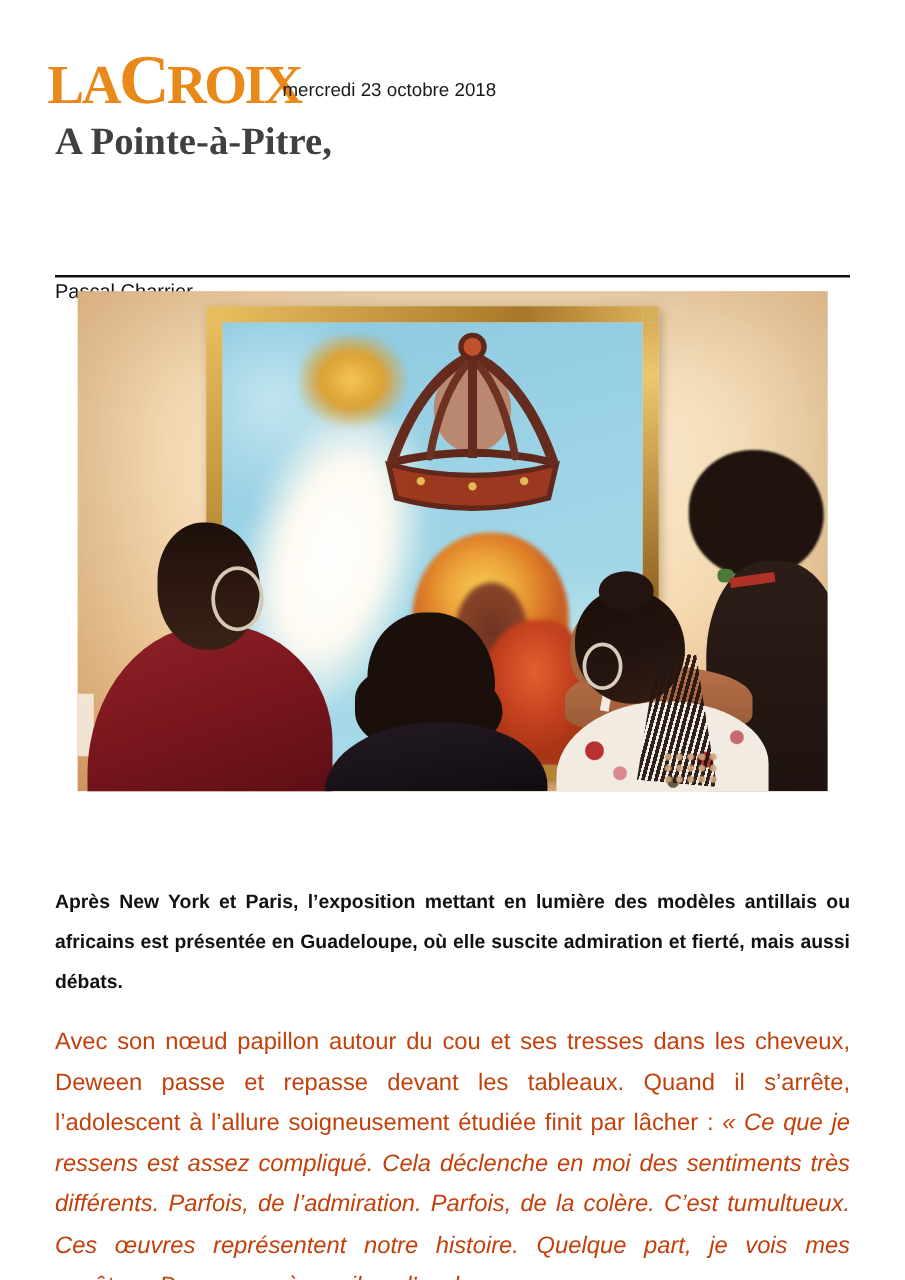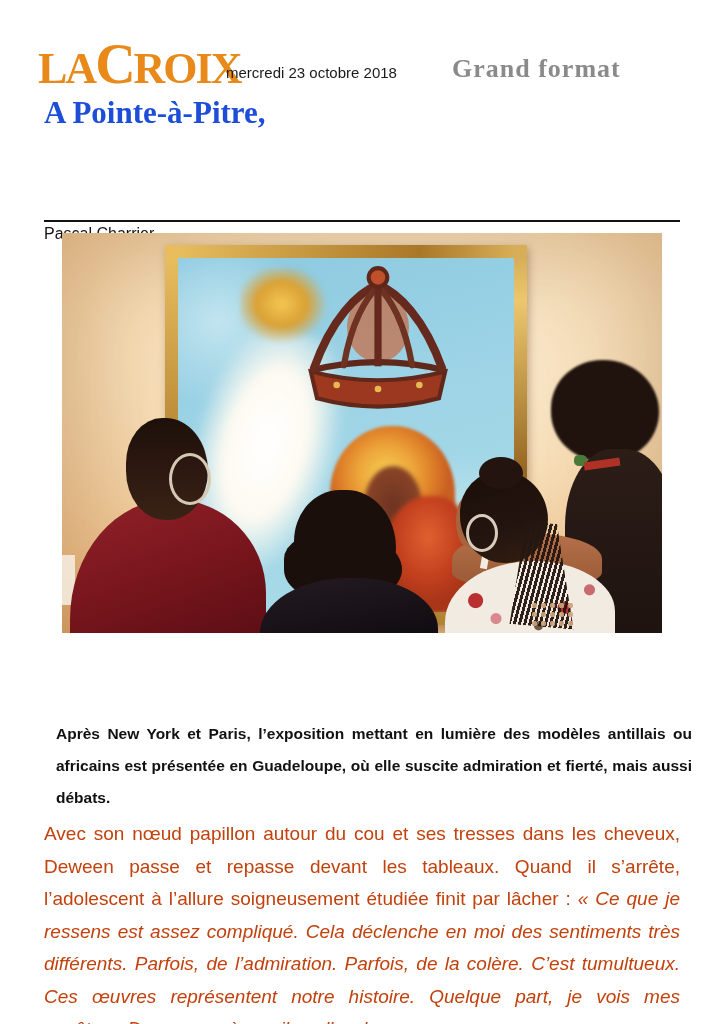--- a/index.html
+++ b/index.html
@@ -11,21 +11,21 @@
   .logo{position:absolute;left:38px;top:36px;color:#E8891A;
     font-family:"Liberation Serif",serif;font-weight:bold;letter-spacing:-2px;line-height:1;}
   .logo .lg-la{font-size:44px;}
   .logo .lg-c{font-size:56px;}
   .logo .lg-rest{font-size:44px;}
   .issue-date{position:absolute;left:226px;top:64px;font-size:15px;color:#1a1a1a;}
   .section-label{position:absolute;left:452px;top:54px;
     font-family:"Liberation Serif",serif;font-weight:bold;font-size:26px;color:#8A8A8A;letter-spacing:1px;}
   
   .headline{position:absolute;left:44px;top:88px;width:640px;margin:0;
-    font-family:"Liberation Serif",serif;font-weight:bold;font-size:31px;line-height:49px;color:#1d4ed8;}
+    font-family:"Liberation Serif",serif;font-weight:bold;font-size:31px;line-height:49px;color:#404040;}
   .byline{position:absolute;left:44px;top:197px;font-size:16px;color:#111;margin-top:28px;}
   .head-rule{position:absolute;left:44px;top:220px;width:636px;height:2px;background:#111;}
   
   .photo{position:absolute;left:62px;top:233px;width:600px;height:400px;overflow:hidden;
     background:radial-gradient(120% 105% at 55% 30%, #fbeed8 0%, #f6ddb6 35%, #ecbf8a 65%, #dda268 85%, #d29256 100%);
     box-shadow:inset 0 0 90px 25px rgba(125,72,28,.22);}
   .photo *{position:absolute;}
   .wall-paper{left:0;top:322px;width:13px;height:50px;background:#f6efe3;opacity:.85;}
   .frame{left:103px;top:12px;width:362px;height:380px;box-sizing:border-box;
     border:13px solid #b9861f;
@@ -86,36 +86,35 @@
   .w-face{left:394px;top:262px;width:24px;height:52px;background:#a8643d;border-radius:60% 30% 40% 60%;z-index:7;}
   .w-earring{left:404px;top:281px;width:26px;height:32px;border:3px solid #d8cdbd;border-radius:50%;z-index:9;}
   .w-braids{left:446px;top:290px;width:74px;height:104px;z-index:9;transform:rotate(5deg);
     background:repeating-linear-gradient(100deg, rgba(0,0,0,0) 0 2px, #241611 2px 5px);
     clip-path:polygon(18% 0, 60% 0, 95% 100%, 8% 100%);opacity:.95;}
   .w-beads{left:468px;top:368px;width:44px;height:28px;z-index:9;opacity:.9;
     background-image:radial-gradient(circle, #cfa57c 2.5px, rgba(0,0,0,0) 3px);background-size:9px 9px;}
   
   .caption{position:absolute;left:44px;top:644px;width:636px;margin:0;
     font-size:13.5px;font-style:italic;line-height:27px;text-align:justify;color:#111;}
-  .lead{position:absolute;left:44px;top:706px;width:636px;margin:12px;
+  .lead{position:absolute;left:44px;top:706px;width:636px;margin:0;
     font-size:15.5px;font-weight:bold;line-height:32px;text-align:justify;color:#111;}
   .subhead{position:absolute;left:44px;top:773px;width:636px;margin:0;
     font-size:19.5px;font-weight:bold;color:#000;}
   .body-par{position:absolute;left:44px;top:818px;width:636px;margin:0;
     font-size:19px;line-height:32.5px;text-align:justify;color:#c2410c;}
   .body-par em{font-style:italic;}
 </style>
 </head>
 <body>
 
 <div class="page">
 
   <div class="logo"><span class="lg-la">LA</span><span class="lg-c">C</span><span class="lg-rest">ROIX</span></div>
   <div class="issue-date">mercredi 23 octobre 2018</div>
-  <div class="section-label">Grand format</div>
 
   <h1 class="headline"><span>A Pointe-à-Pitre,</span><br></h1>
   <div class="byline">Pascal Charrier</div>
   <div class="head-rule"></div>
 
   <div class="photo">
     <div class="wall-paper"></div>
 
     <div class="frame">
       <div class="canvas">

